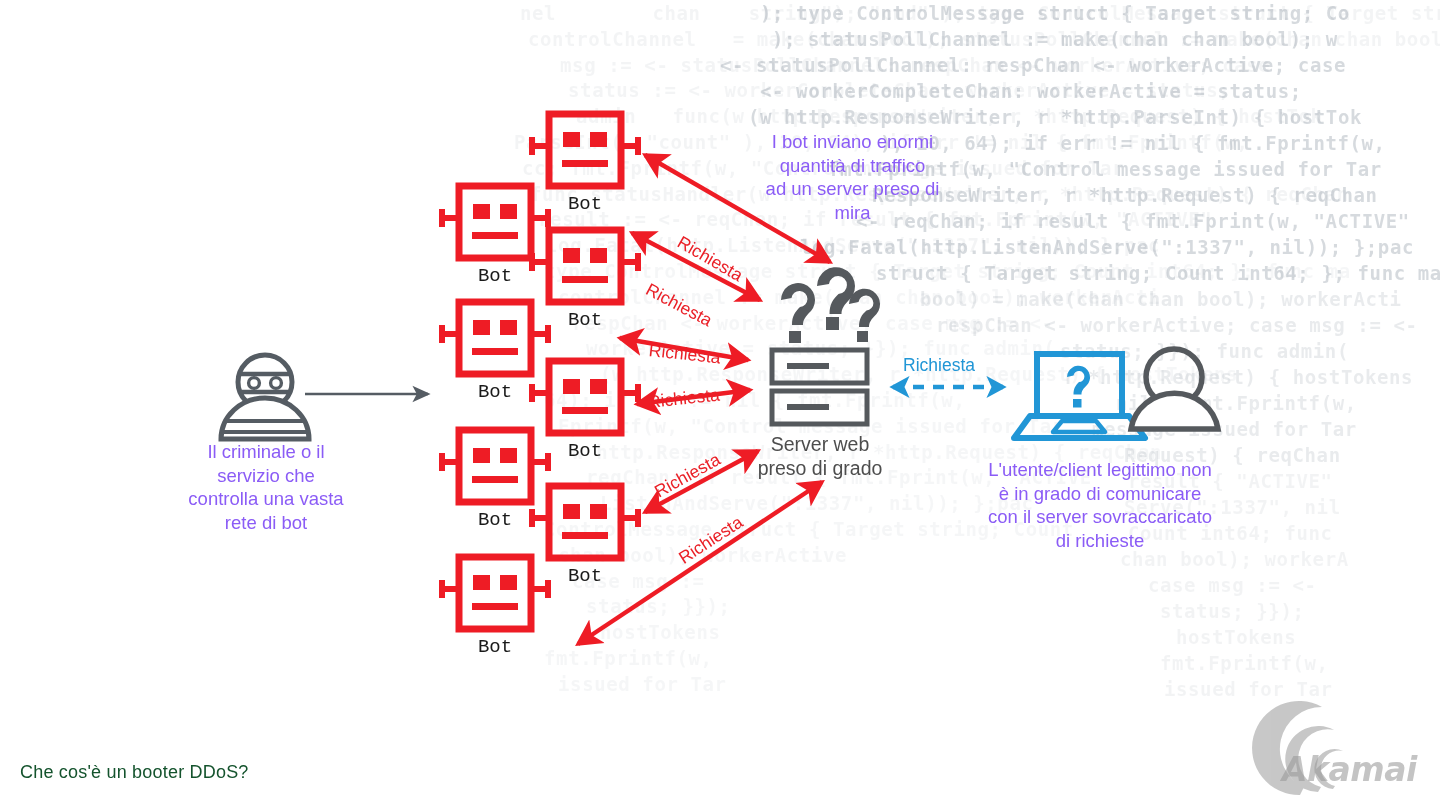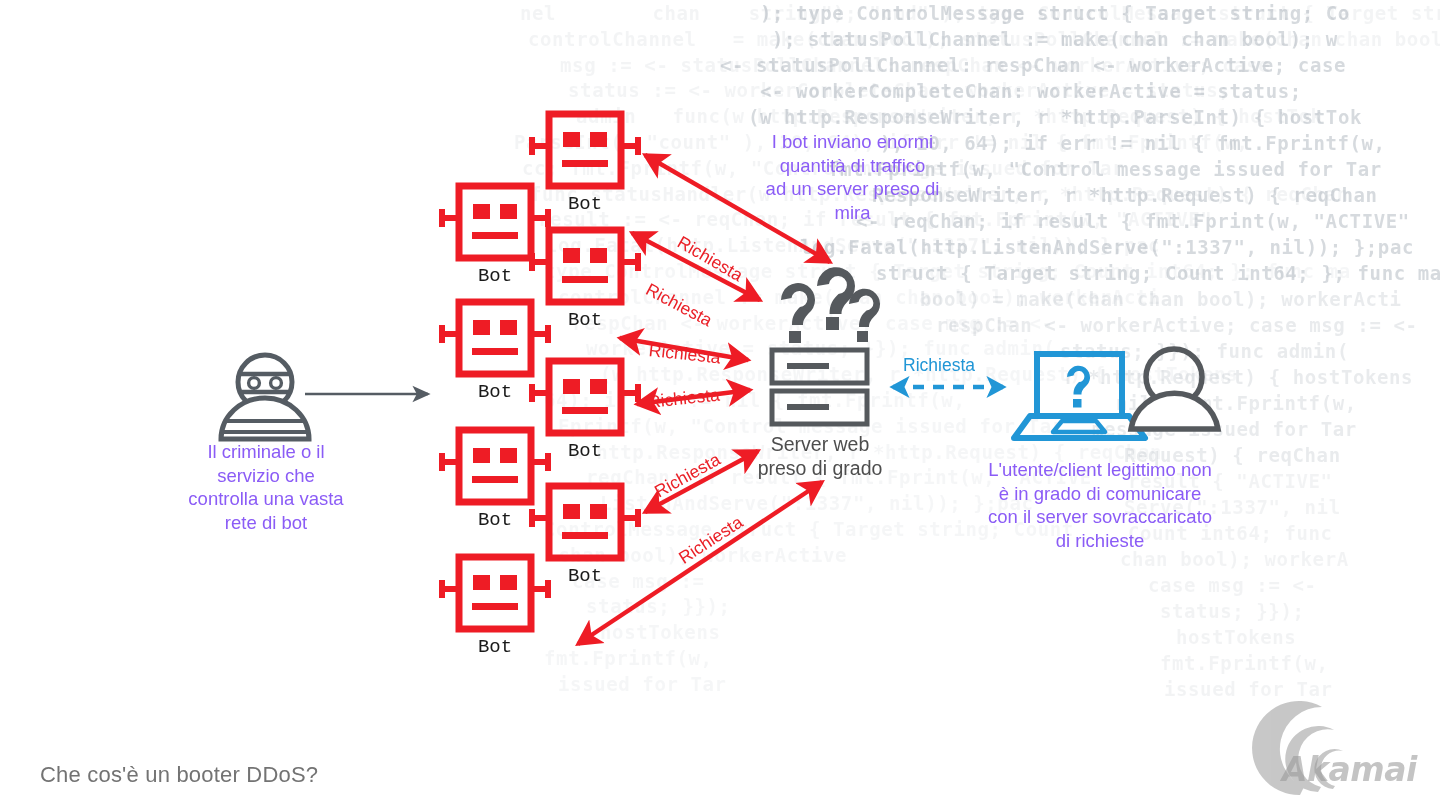--- a/index.html
+++ b/index.html
@@ -76,24 +76,24 @@
     transform-origin: 0 0;
   }
   .req-lbl-blue {
     position: absolute;
     color: #2196d6;
     font-size: 17.5px;
     white-space: nowrap;
   }
   #footer-title {
     position: absolute;
-    left: 40px;
+    left: 20px;
     top: 762px;
-    font-size: 22px;
-    color: #737373;
+    font-size: 18px;
+    color: #14532d;
     letter-spacing: 0.2px;
   }
   #akamai-logo {
     position: absolute;
     right: 22px;
     bottom: 10px;
     width: 180px;
     height: 62px;
     opacity: 0.58;
   }

